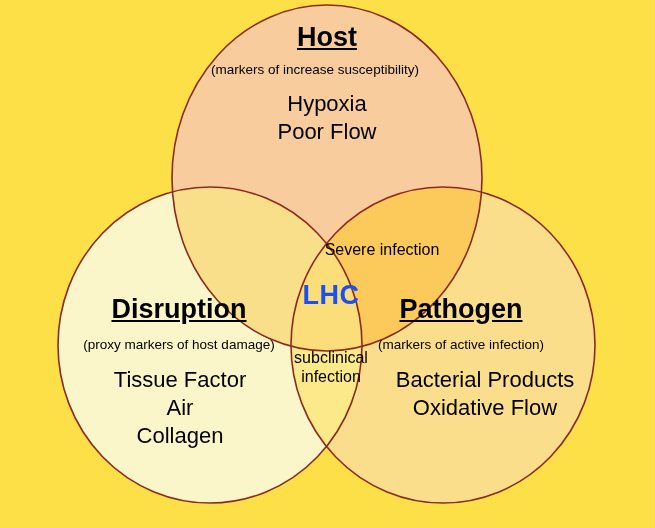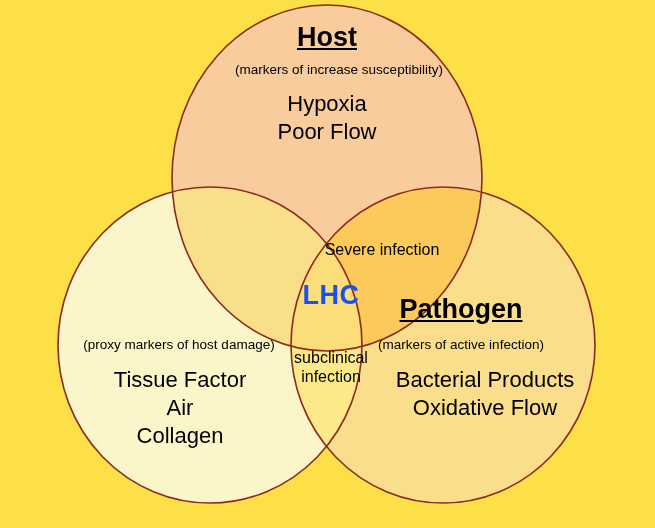--- a/index.html
+++ b/index.html
@@ -99,24 +99,25 @@
         <ellipse cx="443" cy="345" rx="152" ry="158" fill="#FBDD79"></ellipse>
       </g>
     </g>
 
     <ellipse cx="327" cy="178" rx="155" ry="173" fill="none" stroke="#8B2B20" stroke-width="1.6"></ellipse>
     <ellipse cx="210" cy="345" rx="152" ry="158" fill="none" stroke="#8B2B20" stroke-width="1.6"></ellipse>
     <ellipse cx="443" cy="345" rx="152" ry="158" fill="none" stroke="#8B2B20" stroke-width="1.6"></ellipse>
   </svg>
 
   <div class="txt set-title" style="left:247px; top:22px; width:160px;">Host</div>
-  <div class="txt set-sub" style="left:189px; top:62px; width:300px;">(markers of increase susceptibility)</div>
+  <div class="txt set-sub" style="left:165px; top:62px; width:300px;">(markers of increase susceptibility)</div>
   <div class="txt set-items" style="left:197px; top:90px; width:260px; white-space:pre-line;">Hypoxia
 Poor Flow</div>
 
+  <div class="txt set-title" style="left:65px; top:294px; width:228px;">Disruption</div>
   <div class="txt set-sub" style="left:49px; top:337px; width:260px;">(proxy markers of host damage)</div>
   <div class="txt set-items" style="left:70px; top:366px; width:220px; white-space:pre-line;">Tissue Factor
 Air
 Collagen</div>
 
   <div class="txt set-title" style="left:361px; top:294px; width:200px;">Pathogen</div>
   <div class="txt set-sub" style="left:341px; top:337px; width:240px;">(markers of active infection)</div>
   <div class="txt set-items" style="left:360px; top:366px; width:250px; white-space:pre-line;">Bacterial Products
 Oxidative Flow</div>
 

